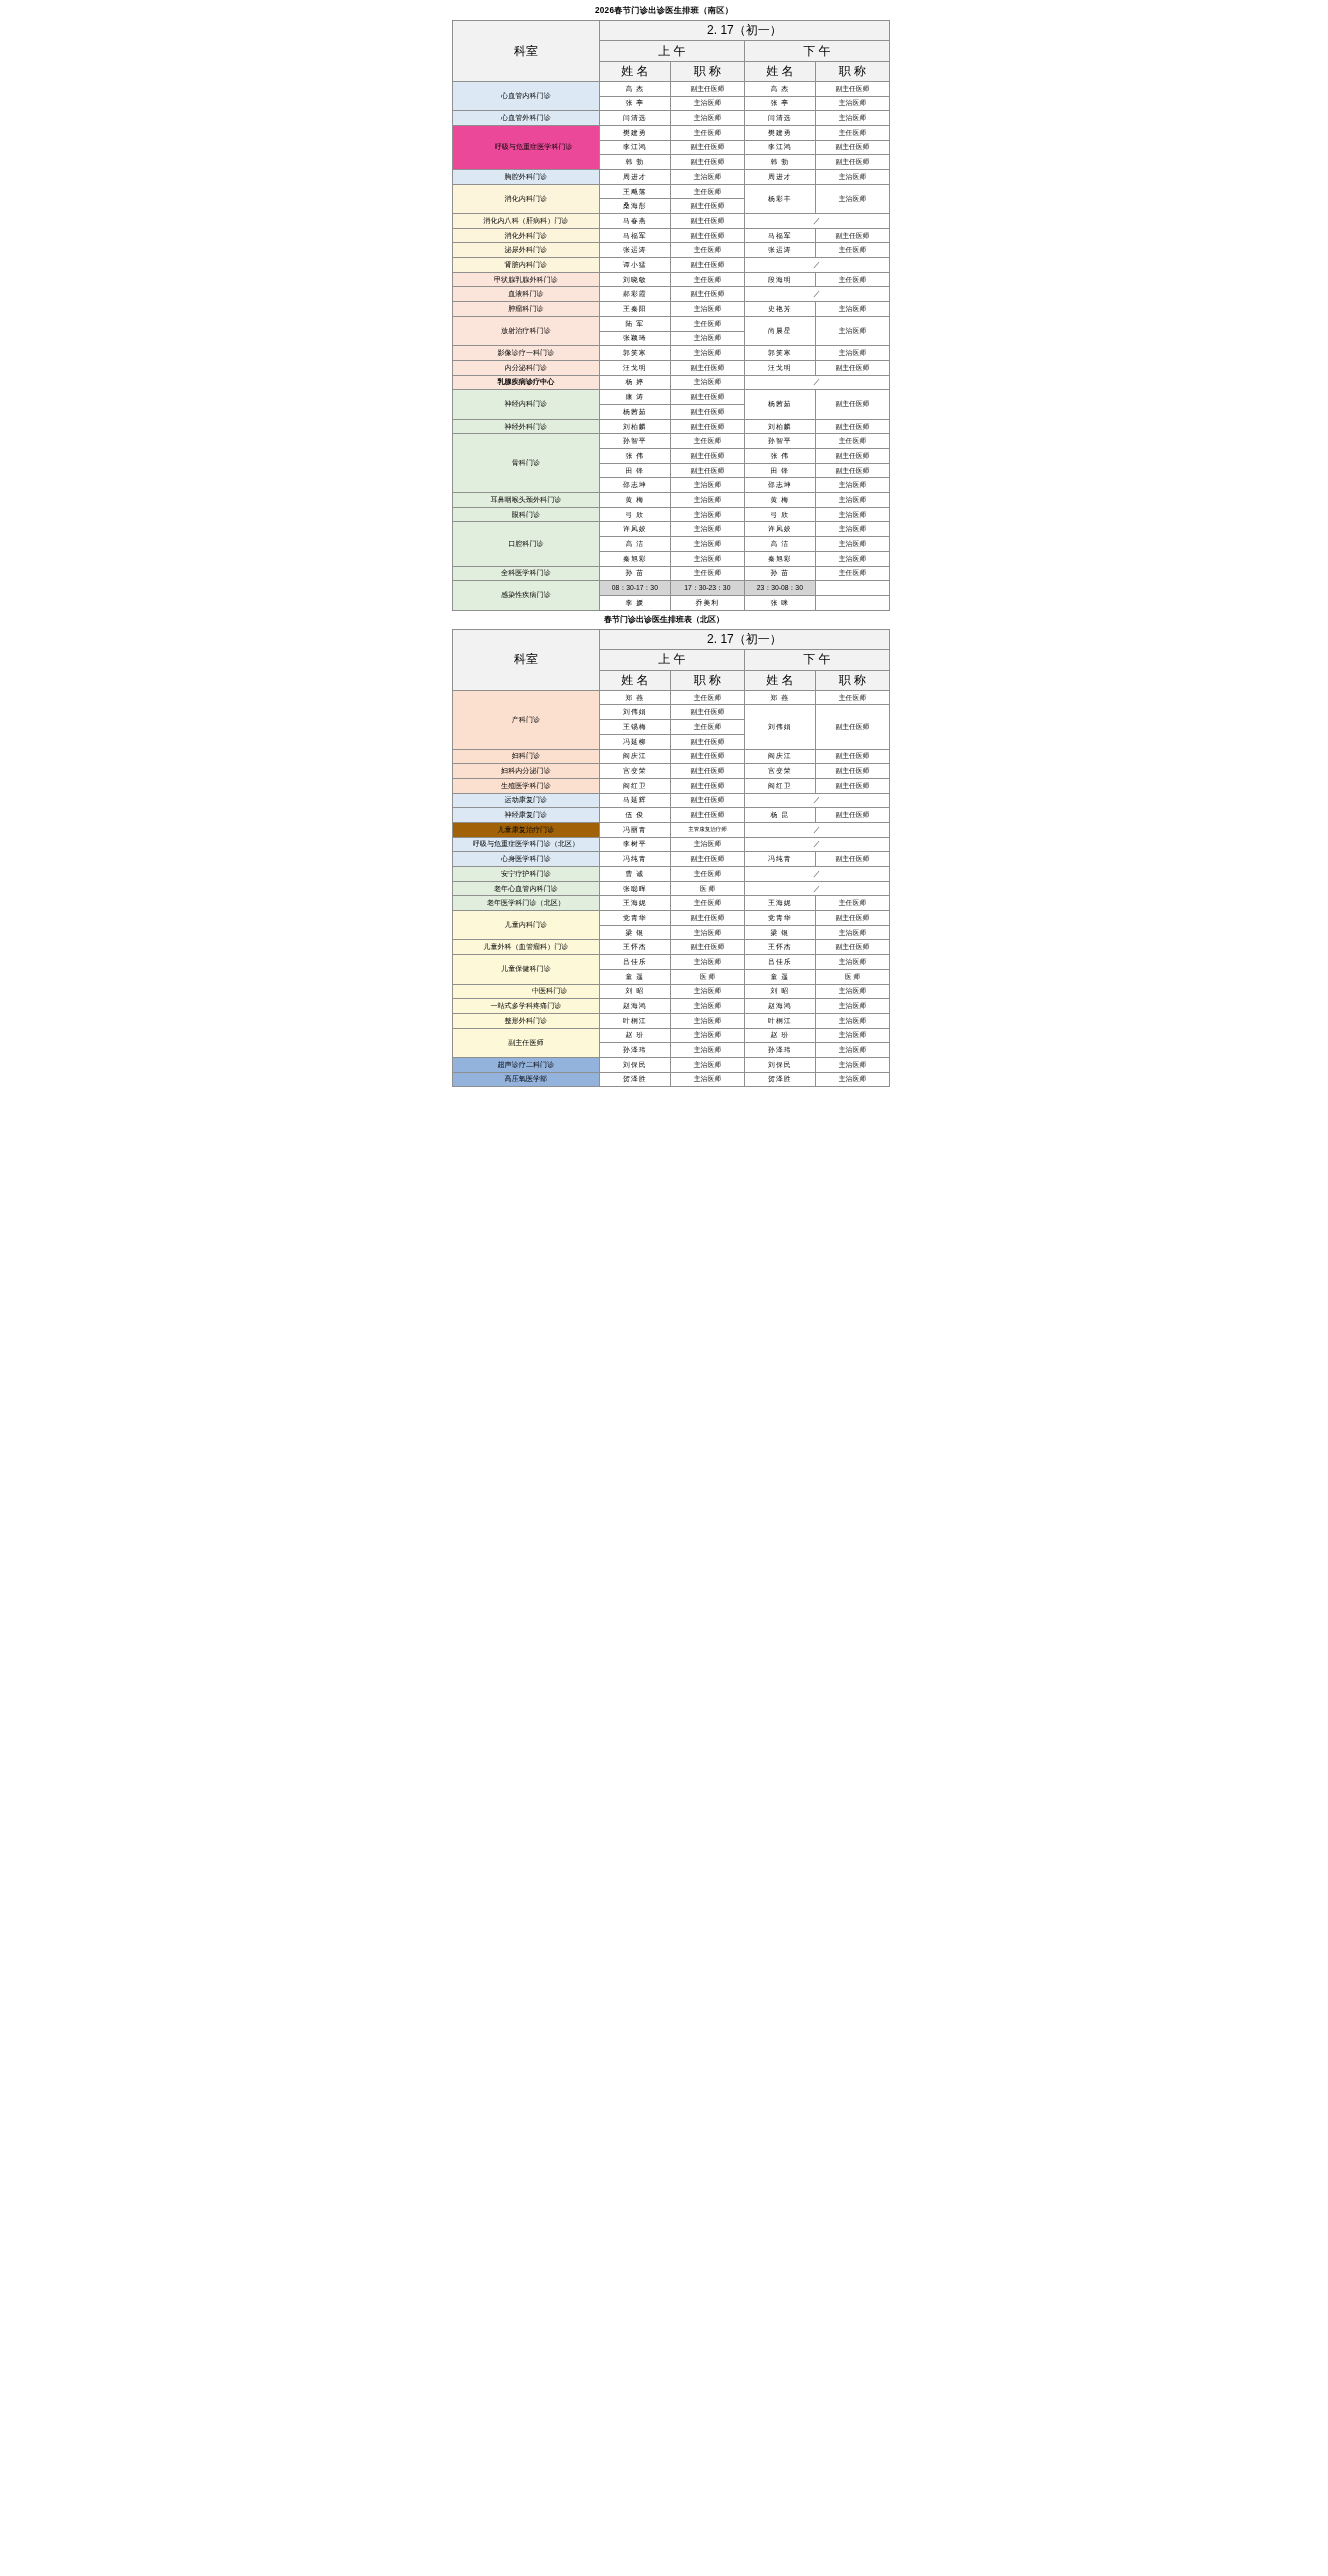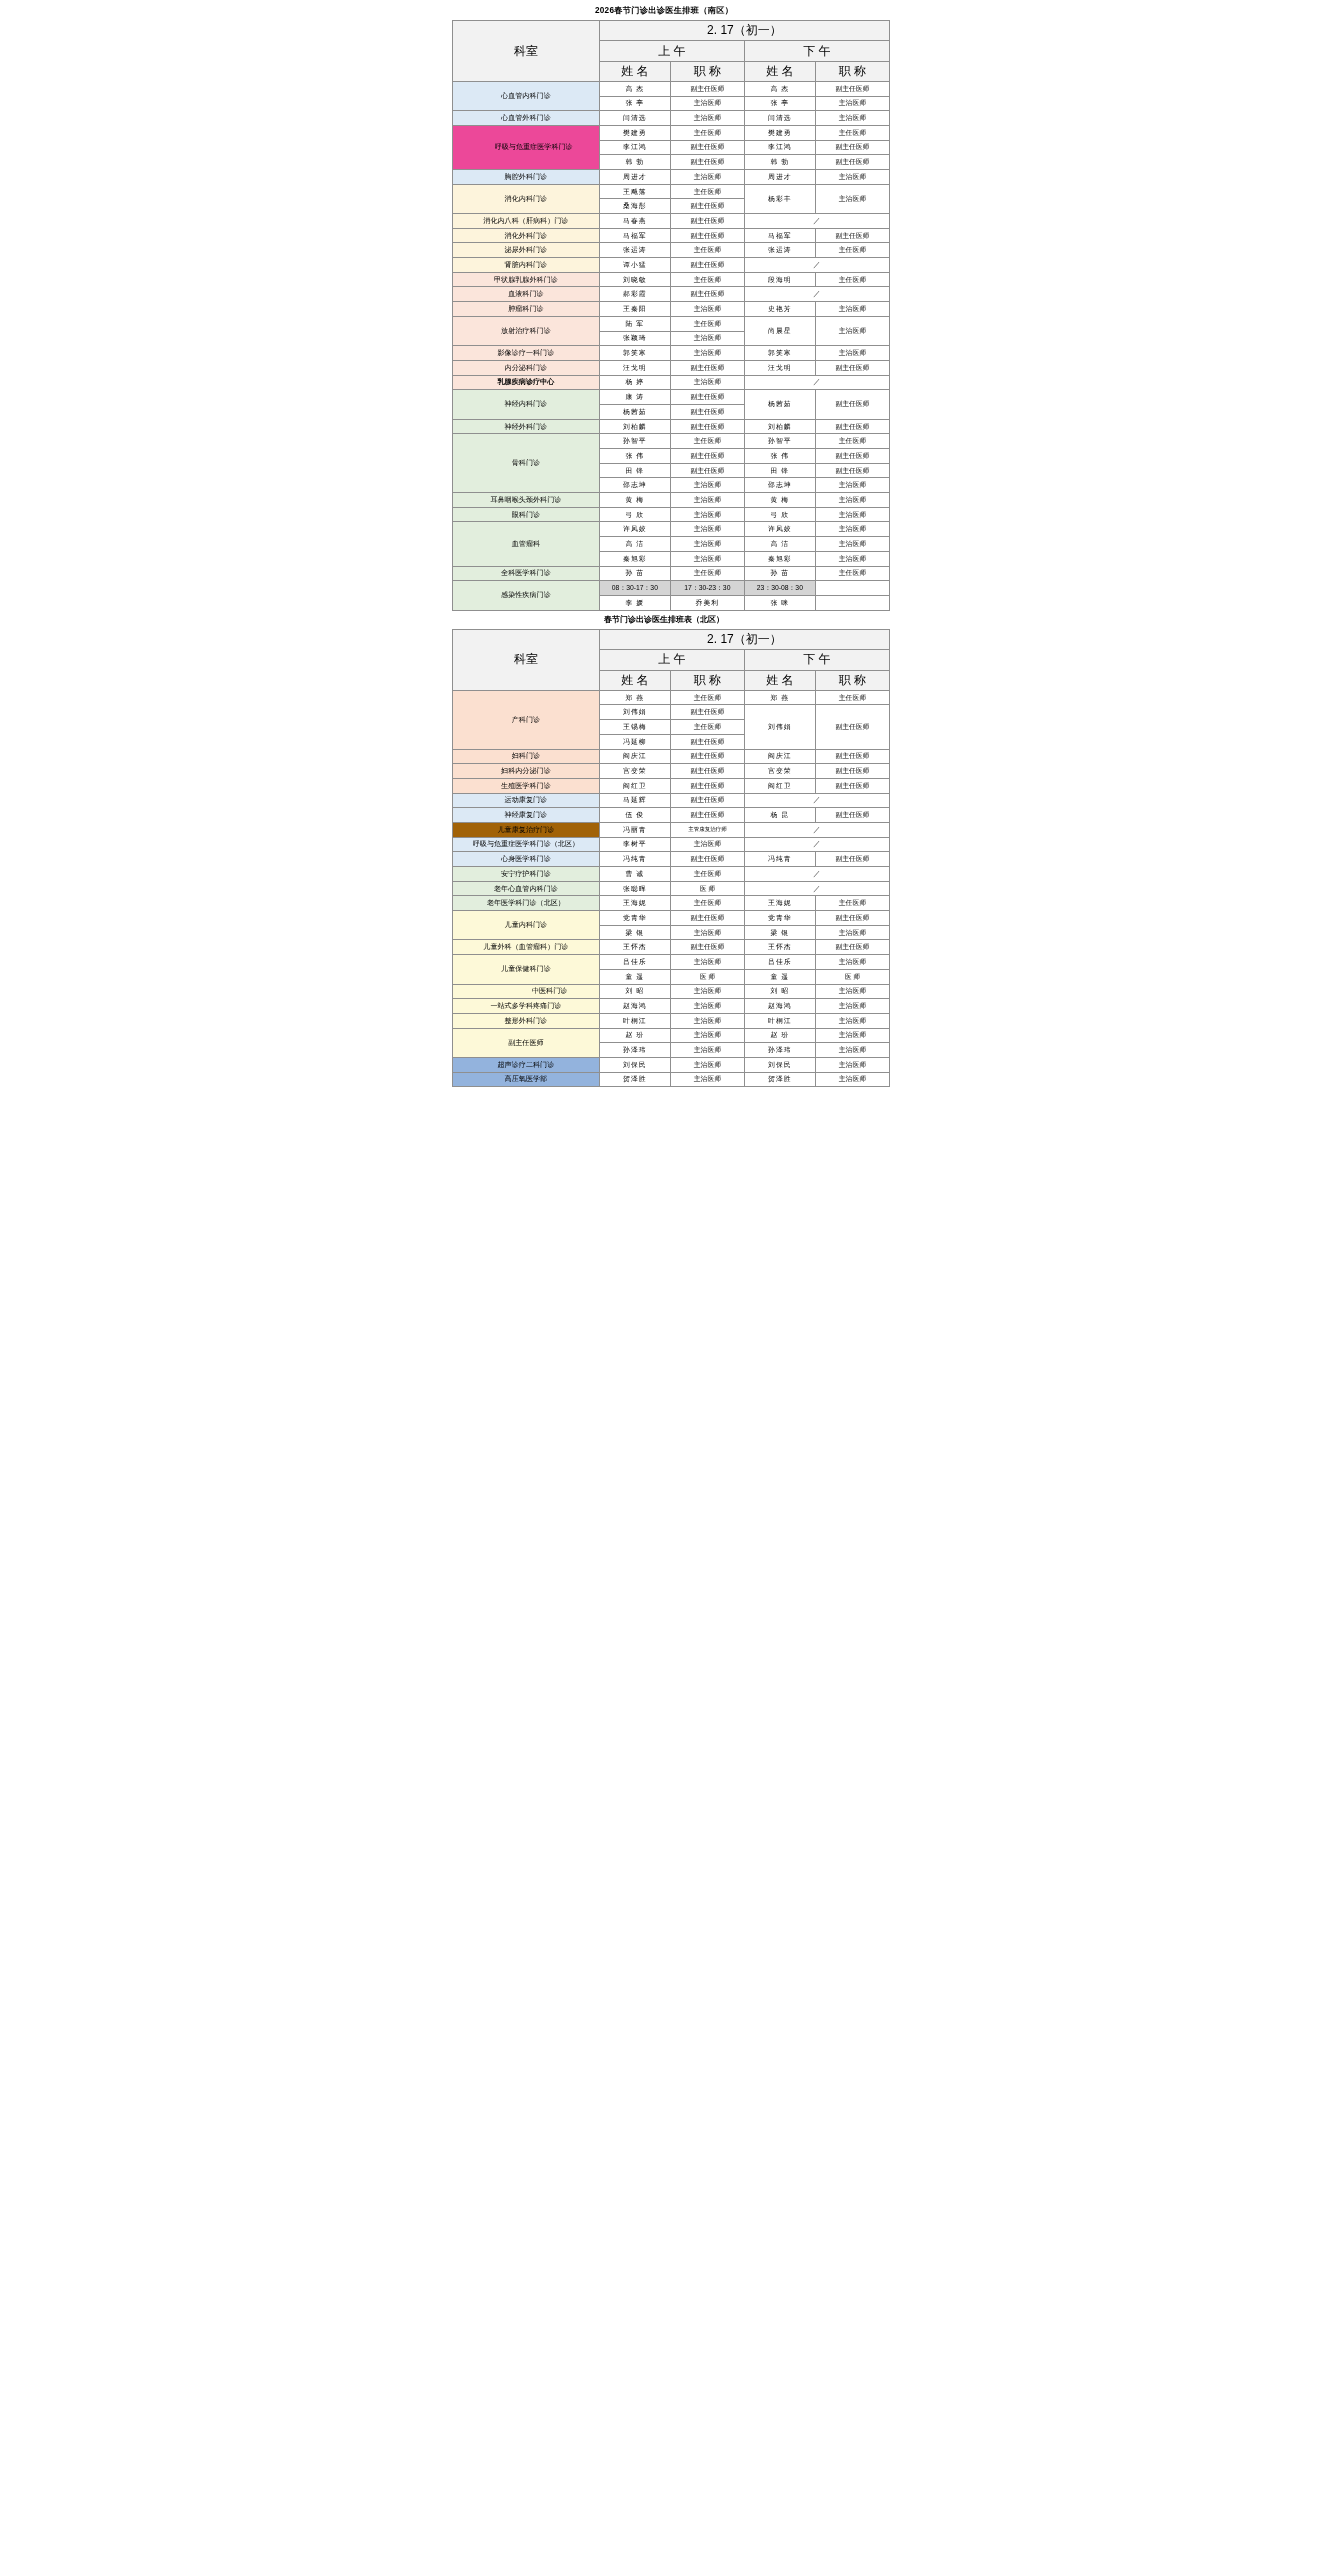--- a/index.html
+++ b/index.html
@@ -235,21 +235,21 @@
           <td>主治医师</td>
         </tr>
         <tr>
           <td class="dept" rowspan="1" style="background:#e2eedd;">眼科门诊</td>
           <td class="nm">弓  欣</td>
           <td>主治医师</td>
           <td class="nm">弓  欣</td>
           <td>主治医师</td>
         </tr>
         <tr>
-          <td class="dept" rowspan="3" style="background:#e2eedd;">血管瘤科</td>
+          <td class="dept" rowspan="3" style="background:#e2eedd;">口腔科门诊</td>
           <td class="nm">许凤姣</td>
           <td>主治医师</td>
           <td class="nm">许凤姣</td>
           <td>主治医师</td>
         </tr>
         <tr>
           <td class="nm">高  洁</td>
           <td>主治医师</td>
           <td class="nm">高  洁</td>
           <td>主治医师</td>

